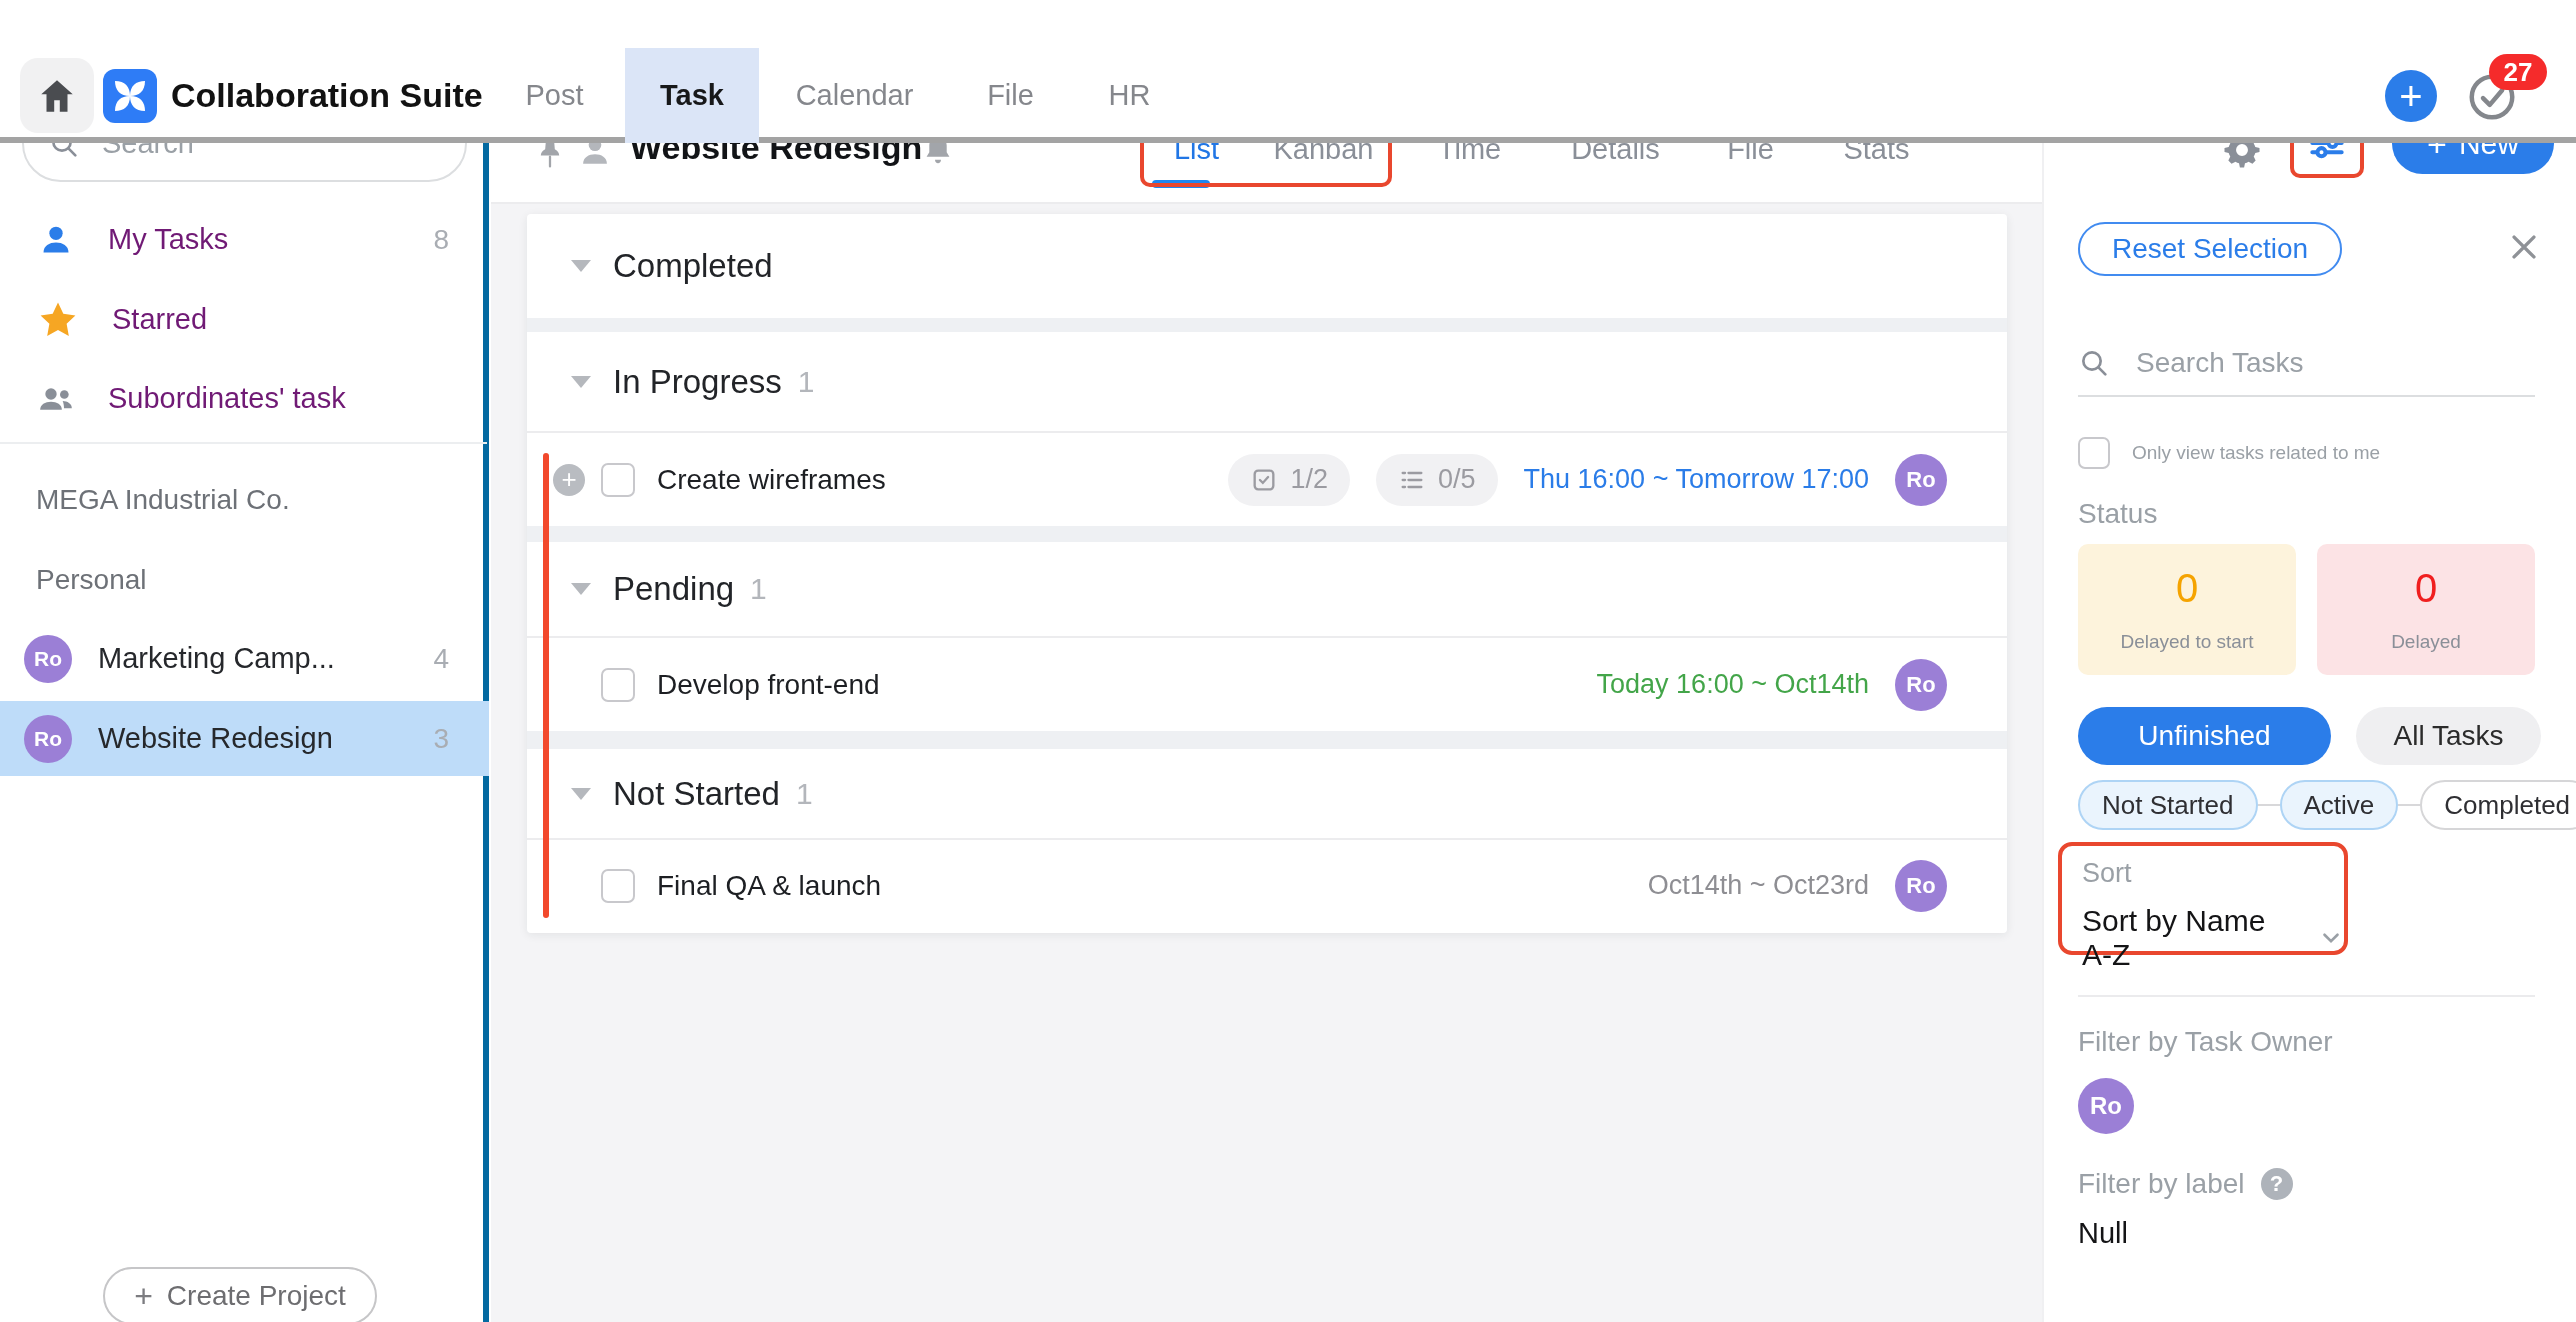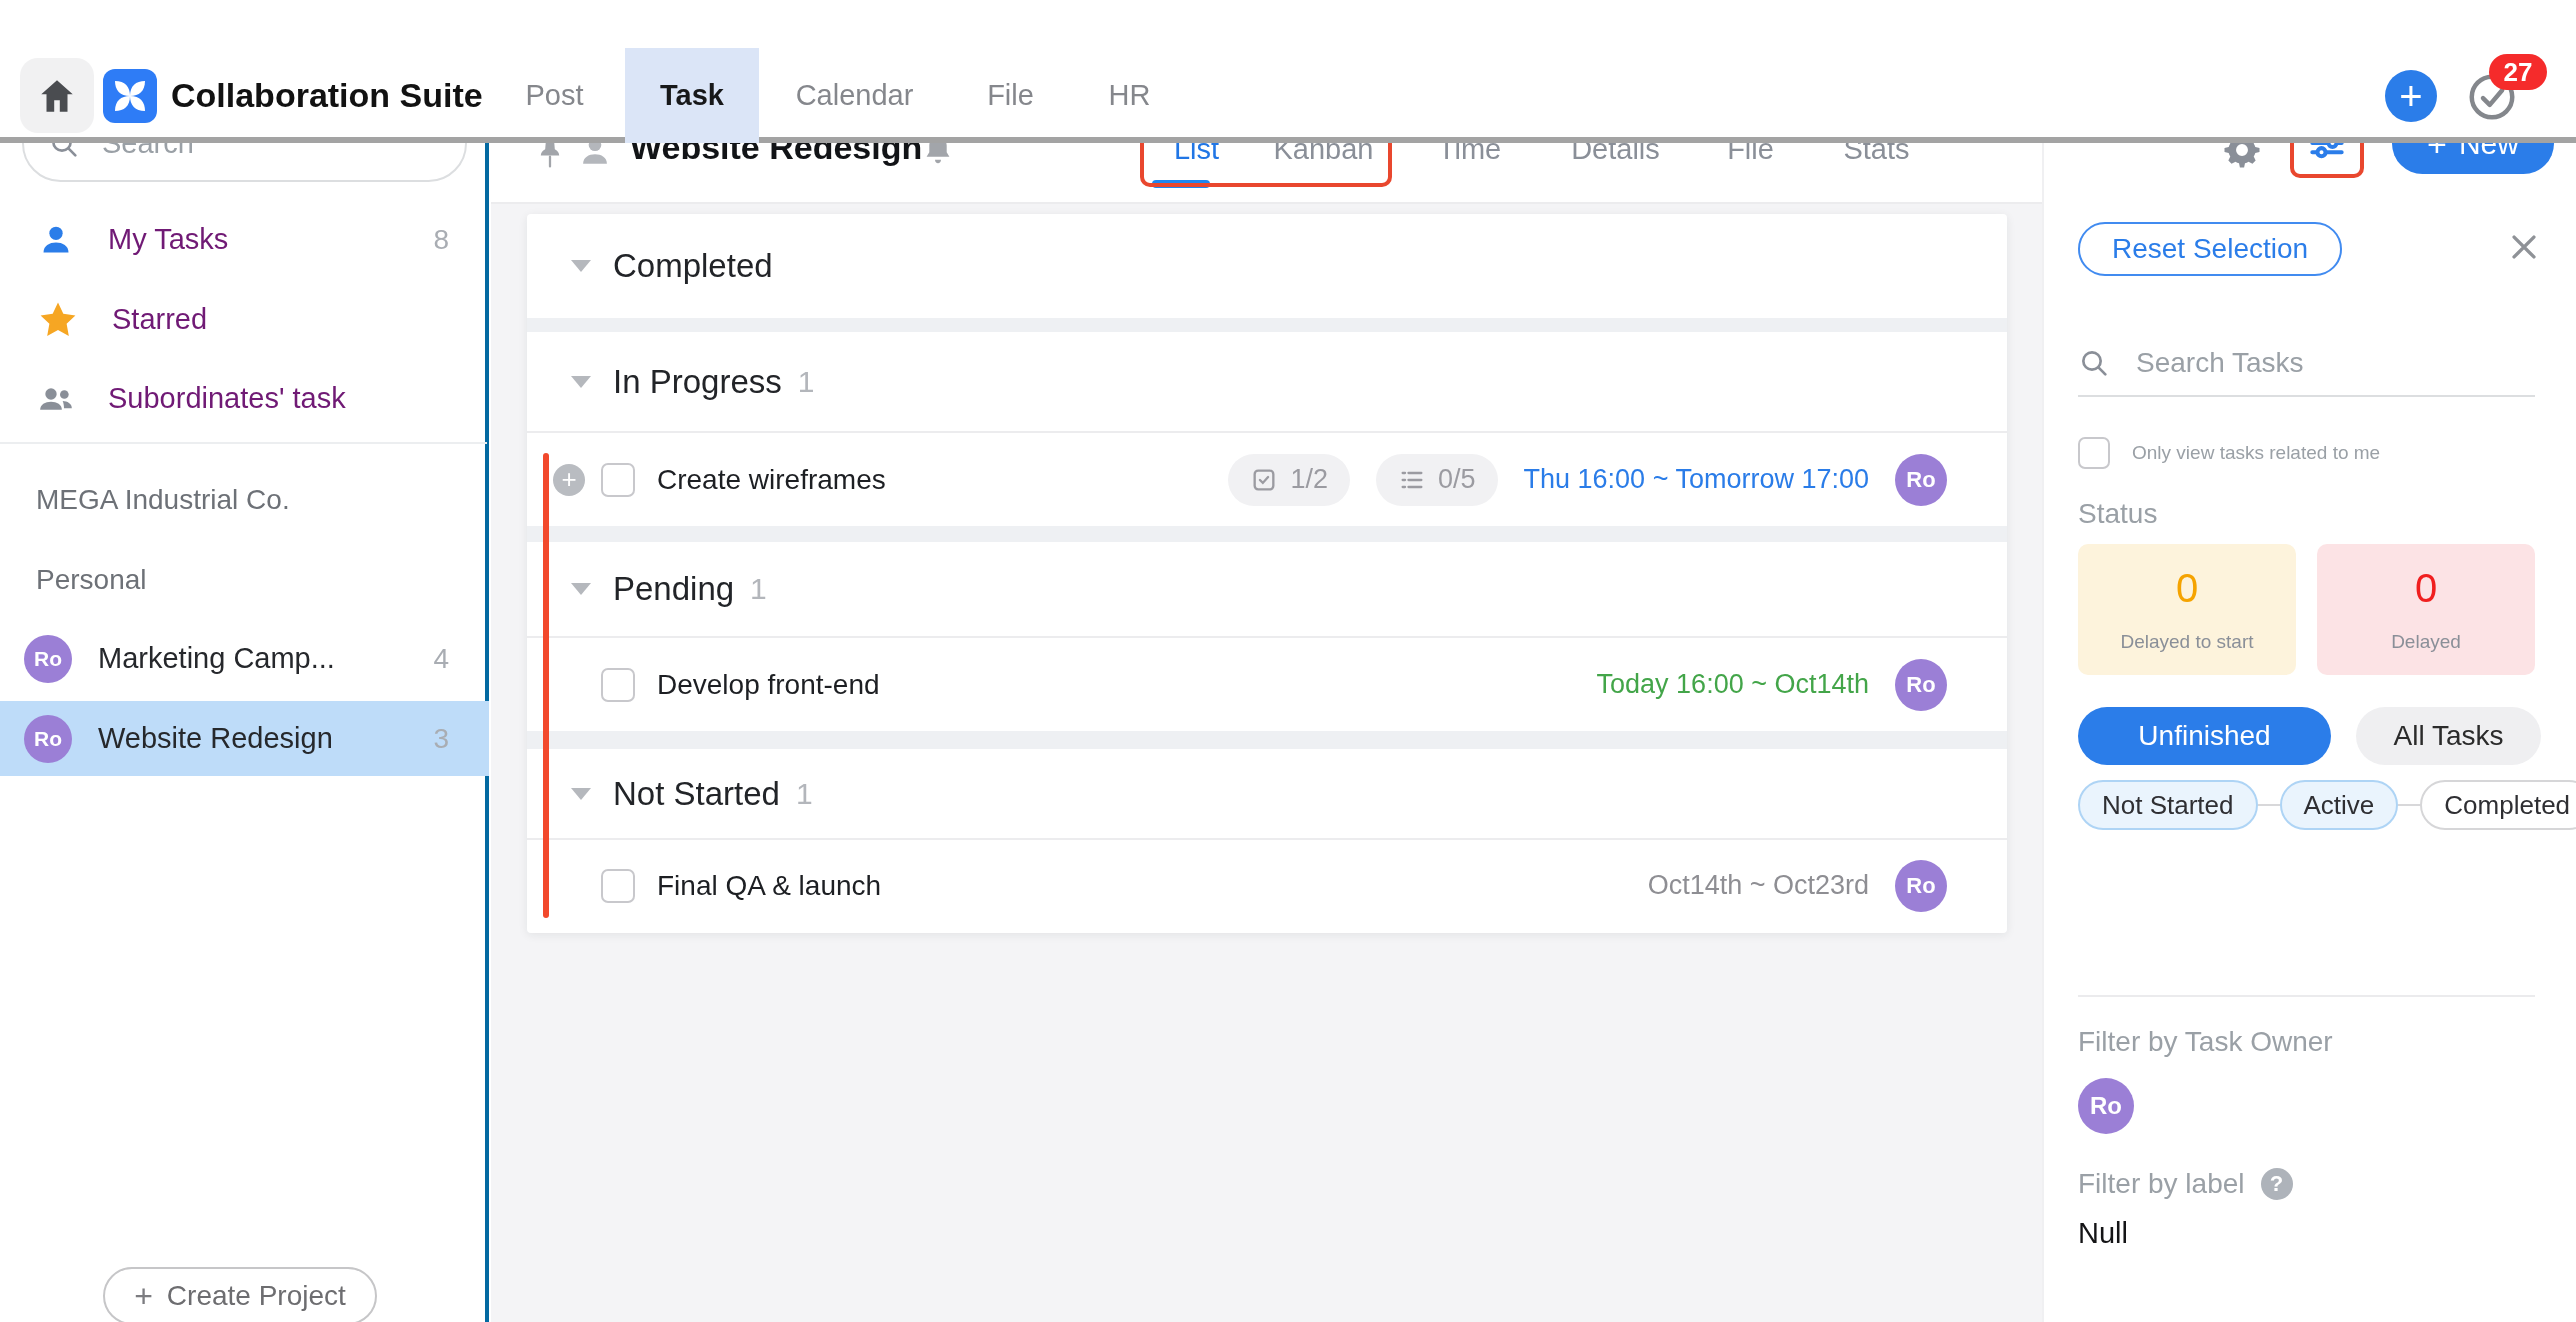--- a/index.html
+++ b/index.html
@@ -16,21 +16,21 @@
   .top-tab.t0 { left:515px; width:79px; }
   .top-tab.t1 { left:625px; width:134px; background:#dbe5f7; color:#17181a; font-weight:700; }
   .top-tab.t2 { left:790px; width:129px; }
   .top-tab.t3 { left:971px; width:79px; }
   .top-tab.t4 { left:1090px; width:79px; }
   .plus-circle-top { position:absolute; left:2385px; top:22px; width:52px; height:52px; border-radius:50%; background:#2b7de9; color:#fff; display:flex; align-items:center; justify-content:center; font-size:40px; line-height:1; cursor:pointer; }
   .todo-top { position:absolute; left:2465px; top:22px; width:54px; height:54px; cursor:pointer; }
   .todo-badge { position:absolute; left:2489px; top:6px; height:36px; min-width:58px; padding:0 12px; background:#f52b2b; border-radius:18px; color:#fff; font-size:26px; font-weight:700; display:flex; align-items:center; justify-content:center; }
 
   
-  .sidebar { position:absolute; top:97px; left:0; width:489px; bottom:0; background:#fff; border-right:4px solid #0369a1; }
+  .sidebar { position:absolute; top:97px; left:0; width:489px; bottom:0; background:#fff; border-right:6px solid #0369a1; }
   .side-search { position:absolute; left:22px; top:8px; width:445px; height:77px; border:2px solid #dcdee0; border-radius:39px; display:flex; align-items:center; padding:0 24px; }
   .side-search input { border:none; outline:none; font-size:29px; color:#3a3a3e; width:328px; margin-left:22px; font-family:"Liberation Sans",sans-serif; background:transparent; }
   .side-search input::placeholder { color:#9aa0a6; }
   .side-item { position:absolute; left:0; width:489px; height:73px; display:flex; align-items:center; padding:0 40px 0 36px; cursor:pointer; }
   .side-item .lbl { margin-left:32px; font-size:29px; color:#701a75; }
   .side-item .cnt { margin-left:auto; font-size:28px; color:#a9adb3; }
   .side-sec { position:absolute; left:36px; font-size:28px; color:#6d7177; }
   .side-divider { position:absolute; left:0; top:345px; width:487px; height:2px; background:#eceef0; }
   .proj-item { position:absolute; left:0; width:489px; height:75px; display:flex; align-items:center; padding:0 40px 0 24px; cursor:pointer; }
   .proj-item.selected { background:#bedcf9; }
@@ -389,20 +389,31 @@
   <div class="pill pill-alltasks">All Tasks</div>
 
   <div class="status-pills">
     <span class="spill on">Not Started</span>
     <span class="sconn"></span>
     <span class="spill on">Active</span>
     <span class="sconn"></span>
     <span class="spill">Completed</span>
   </div>
 
+  <div class="sort-box">
+    <div class="sort-label">Sort</div>
+    <div class="sort-value">
+      <span>Sort by Name A-Z</span>
+      <span>
+        <svg width="26" height="26" viewBox="0 0 24 24" fill="none" stroke="#9aa0a6" stroke-width="2.4" stroke-linecap="round">
+          <path d="M6 9 L12 15 L18 9"></path>
+        </svg>
+      </span>
+    </div>
+  </div>
 
   <div class="panel-divider"></div>
 
   <div class="owner-label">Filter by Task Owner</div>
   <div class="owner-avatar">Ro</div>
 
   <div class="labelf-row">
     <span class="lbl">Filter by label</span>
     <span class="q-icon">?</span>
   </div>

